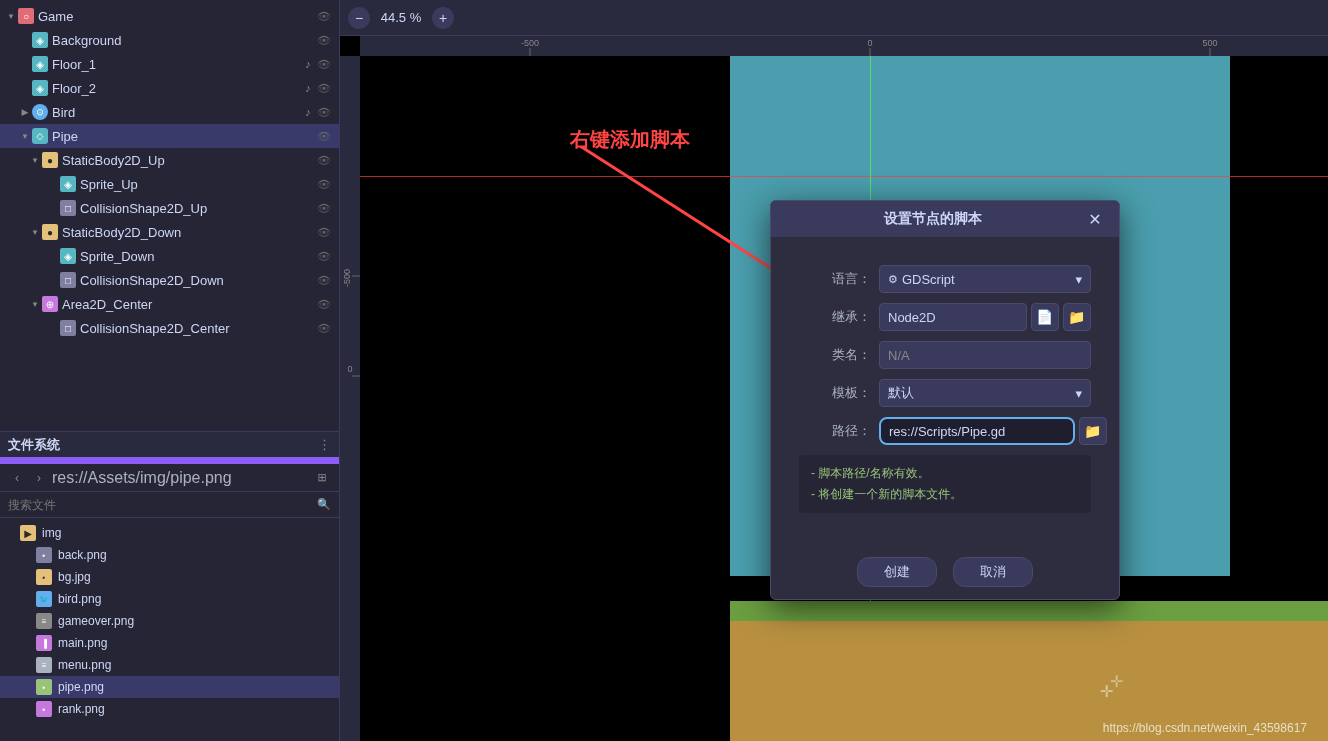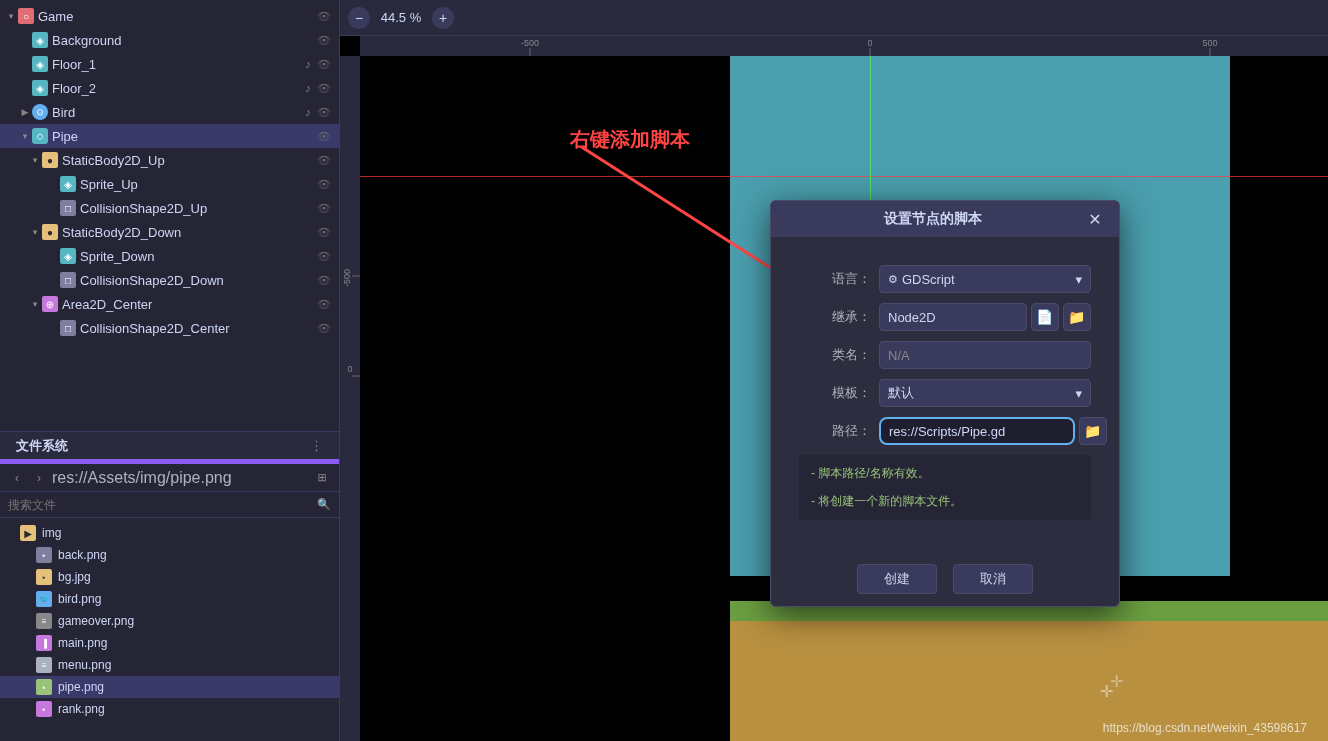--- a/index.html
+++ b/index.html
@@ -104,24 +104,24 @@
     
     .file-system {
       height: 310px;
       display: flex;
       flex-direction: column;
       border-top: 1px solid #3a3a5c;
     }
     .file-header {
       display: flex;
       align-items: center;
-      padding: 4px 16px;
+      padding: 4px 8px;
       height: 32px;
       background: #2a2a3e;
-      border-bottom: 5px solid #8b5cf6;
+      border-bottom: 7px solid #8b5cf6;
     }
     .file-header-title {
       font-size: 13px;
       font-weight: bold;
       flex: 1;
       color: #cdd6f4;
     }
     .file-nav {
       display: flex;
       align-items: center;
@@ -380,36 +380,36 @@
 
     .dialog-info {
       background: #252535;
       border-radius: 4px;
       padding: 10px 12px;
       margin: 8px 0;
     }
     .dialog-info-line {
       font-size: 12px;
       color: #98c379;
-      margin-bottom: 11px;
+      margin-bottom: 4px;
     }
     .dialog-info-line:last-child { margin-bottom: 0; }
 
     .dialog-footer {
       display: flex;
       justify-content: center;
       gap: 16px;
       padding: 8px 12px 12px;
     }
     .btn-primary {
       min-width: 80px;
       height: 30px;
       background: #3a3a5c;
       border: 1px solid #4a4a6a;
-      border-radius: 4px;
+      border-radius: 12px;
       color: #cdd6f4;
       font-size: 13px;
       cursor: pointer;
       padding: 0 16px;
     }
 
     
     .url-watermark {
       position: absolute;
       bottom: 6px; right: 21px;

